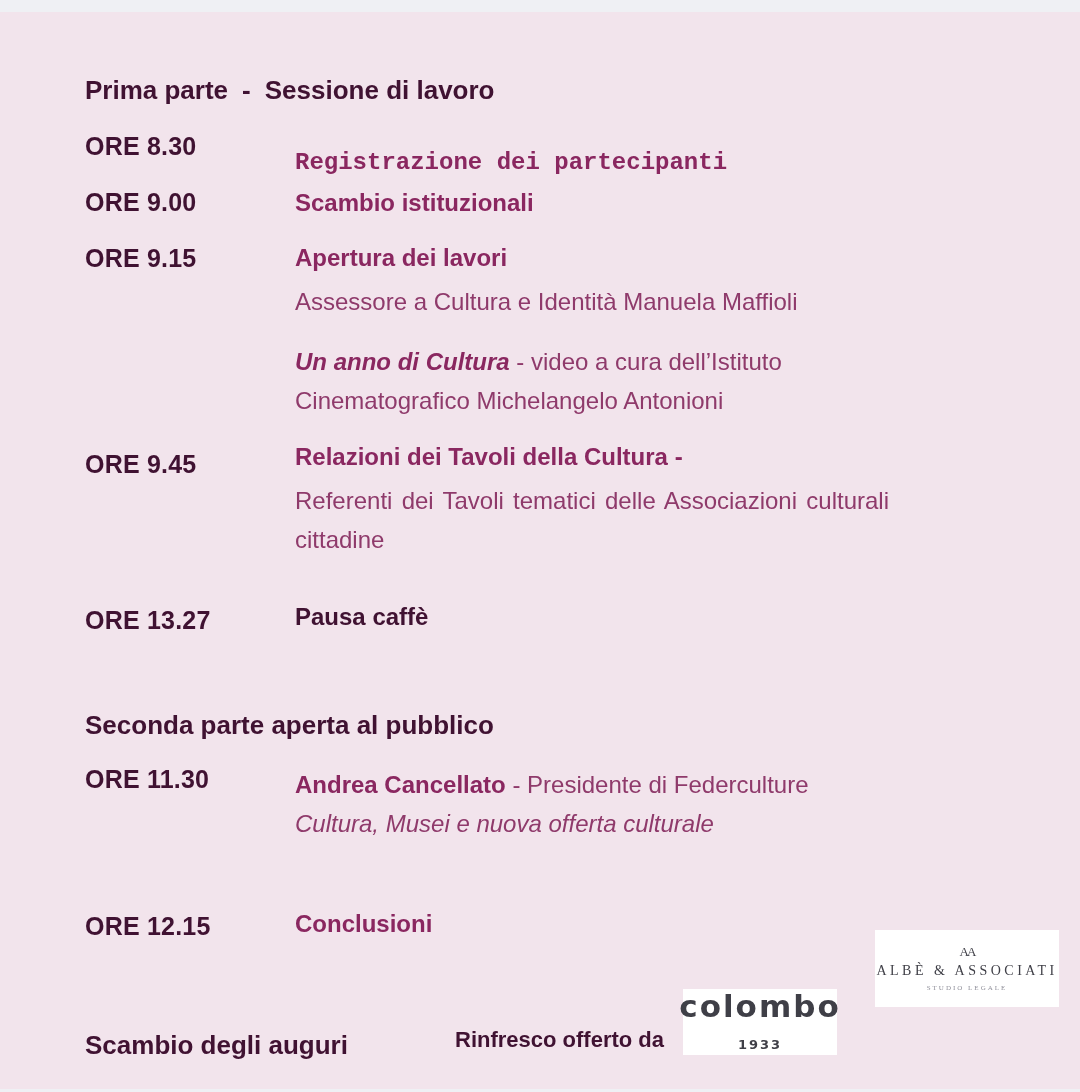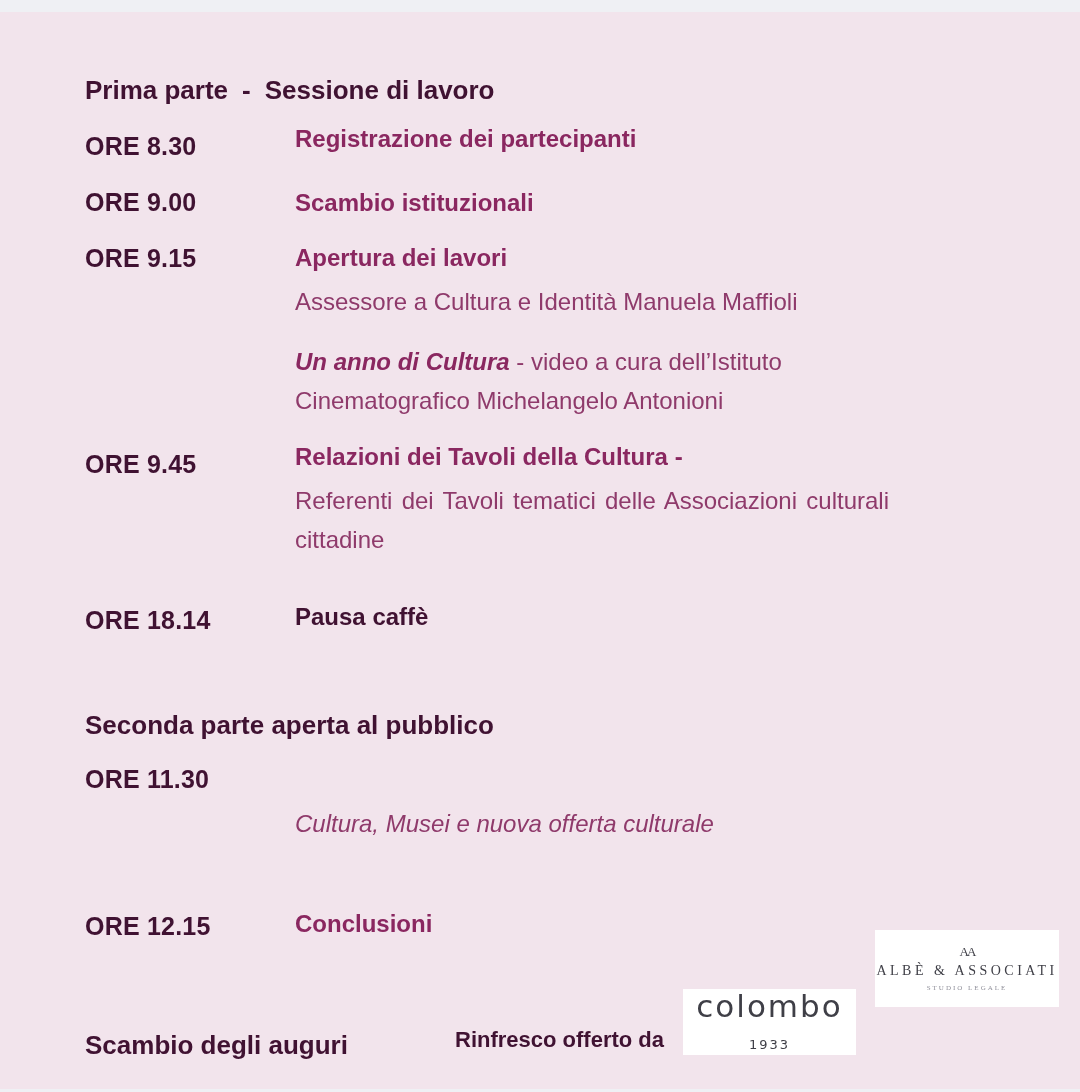--- a/index.html
+++ b/index.html
@@ -137,51 +137,52 @@
 </style>
 </head>
 <body>
 
 <div class="canvas">
   <div class="panel"></div>
 
   <div class="heading" style="top:67px;"><span>Prima parte</span><span class="dash-pad">-</span><span>Sessione di lavoro</span></div>
 
   <div class="time" style="top:132px;">ORE 8.30</div>
-  <div class="stitle col2" style="top:125px;">Registrazione dei partecipanti</div>
+  <div class="stitle col2" style="top:149px;font-family:Liberation Mono, monospace;">Registrazione dei partecipanti</div>
 
   <div class="time" style="top:188px;">ORE 9.00</div>
   <div class="stitle col2" style="top:189px;">Scambio istituzionali</div>
 
   <div class="time" style="top:244px;">ORE 9.15</div>
   <div class="stitle col2" style="top:244px;">Apertura dei lavori</div>
   <div class="bodytext col2 nowrap" style="top:282px;">Assessore a Cultura e Identità Manuela Maffioli</div>
 
   <div class="bodytext col2 nowrap" style="top:342px;"><span class="em-bold-italic">Un anno di Cultura</span><span> - </span><span>video a cura dell’Istituto</span></div>
   <div class="bodytext col2 nowrap" style="top:381px;">Cinematografico Michelangelo Antonioni</div>
 
   <div class="time" style="top:450px;">ORE 9.45</div>
   <div class="stitle col2" style="top:443px;"><span>Relazioni dei Tavoli della Cultura</span><span> -</span></div>
   <div class="bodytext col2 justified" style="top:481px;">Referenti dei Tavoli tematici delle Associazioni culturali cittadine</div>
 
-  <div class="time" style="top:606px;">ORE 18.14</div>
+  <div class="time" style="top:606px;">ORE 13.27</div>
   <div class="stitle-dark col2" style="top:603px;">Pausa caffè</div>
 
   <div class="heading" style="top:702px;">Seconda parte aperta al pubblico</div>
 
   <div class="time" style="top:765px;">ORE 11.30</div>
+  <div class="bodytext col2 nowrap" style="top:765px;"><span style="font-weight:bold;color:var(--magenta);">Andrea Cancellato</span><span> - </span><span>Presidente di Federculture</span></div>
   <div class="bodytext col2 nowrap italic" style="top:804px;">Cultura, Musei e nuova offerta culturale</div>
 
   <div class="time" style="top:912px;">ORE 12.15</div>
   <div class="stitle col2" style="top:910px;">Conclusioni</div>
 
   <div class="heading" style="top:1022px;">Scambio degli auguri</div>
   <div class="footer-label" style="left:455px;top:1027px;">Rinfresco offerto da</div>
 
-  <div class="logo-box" style="left:683px;top:989px;width:173px;height:66px;">
+  <div class="logo-box" style="left:683px;top:989px;width:154px;height:66px;font-weight:bold;">
     <div class="colombo-name">colombo</div>
     <div class="colombo-year">1933</div>
   </div>
 
   <div class="logo-box" style="left:875px;top:930px;width:184px;height:77px;">
     <div class="albe-monogram">AA</div>
     <div class="albe-name">ALBÈ &amp; ASSOCIATI</div>
     <div class="albe-sub">STUDIO LEGALE</div>
   </div>
 </div>

